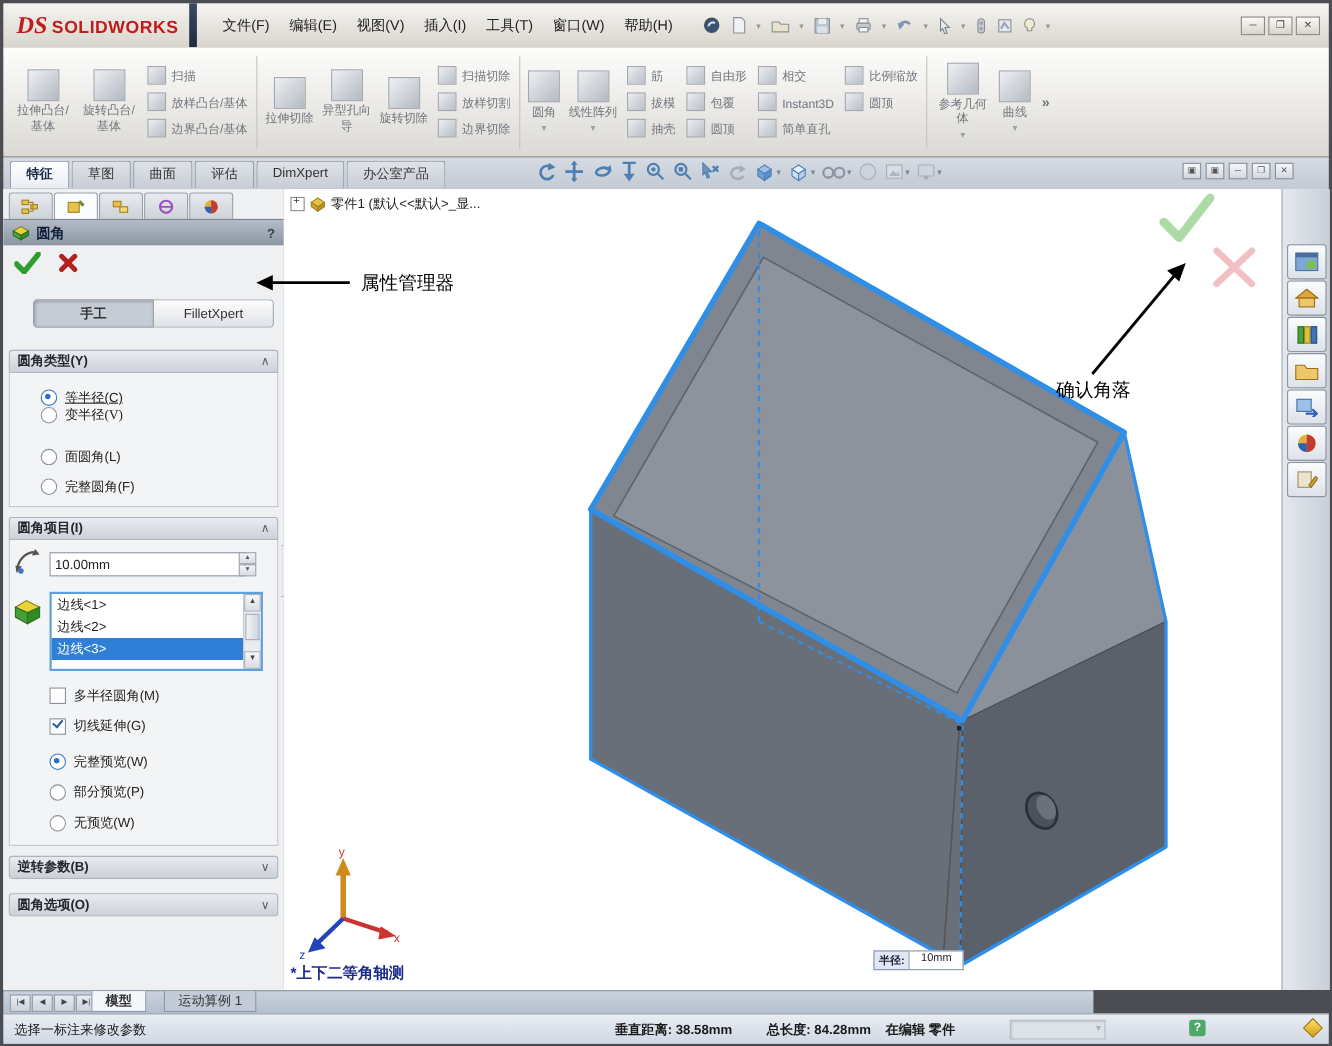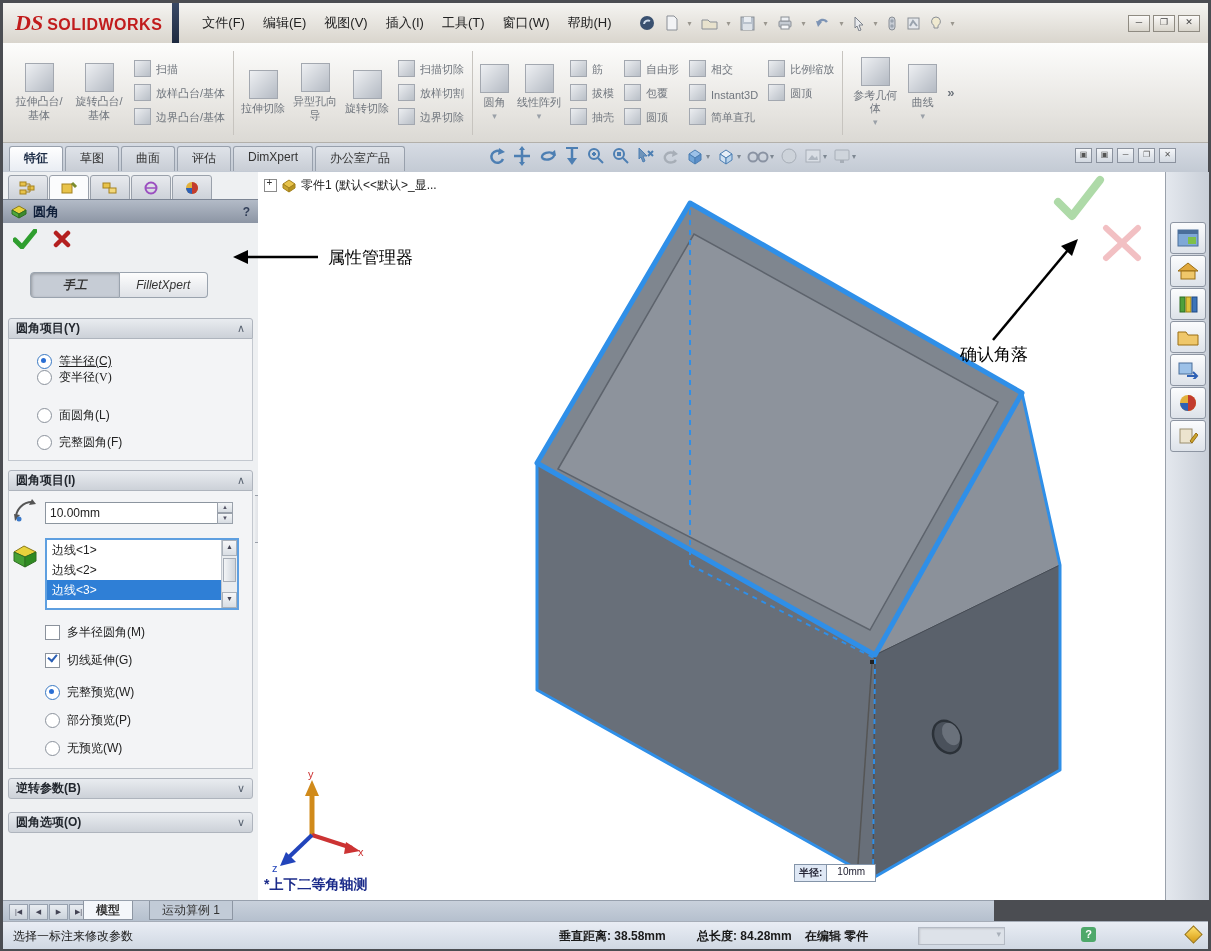--- a/index.html
+++ b/index.html
@@ -52,21 +52,21 @@
   #pm{left:0;top:0;width:255px;height:728px;background:#eef0f2;border-right:1px solid #8f96a0;}
   .mtabs{position:absolute;left:5px;top:3px;display:flex;}
   .mtab{width:38px;height:23px;border:1px solid #9aa1ab;border-radius:3px 3px 0 0;background:linear-gradient(#e8eaee,#cdd2d9);
     display:flex;align-items:center;justify-content:center;margin-right:1px;}
   .mtab.active{background:#fbfcfd;}
   .pm-header{position:absolute;left:0;top:27px;width:255px;height:24px;background:linear-gradient(#b3bbc7,#8c95a4);
     border-top:1px solid #7c8594;display:flex;align-items:center;padding:0 8px;box-sizing:border-box;}
   .pm-title{font-size:13px;font-weight:bold;color:#10203a;margin-left:6px;}
   .pm-help{margin-left:auto;font-size:12px;font-weight:bold;color:#33405a;}
   .pm-actions{position:absolute;left:10px;top:57px;display:flex;gap:16px;align-items:center;}
-  .seg{position:absolute;left:27px;top:100px;width:178px;height:26px;display:flex;font-style:italic;}
+  .seg{position:absolute;left:27px;top:100px;width:219px;height:26px;display:flex;}
   .segbtn{flex:1;display:flex;align-items:center;justify-content:center;font-size:12px;color:#333;
     border:1px solid #9aa3ae;background:linear-gradient(#fdfdfd,#dfe2e7);}
   .segbtn.first{border-radius:4px 0 0 4px;}
   .segbtn.last{border-radius:0 4px 4px 0;border-left:none;}
   .segbtn.pressed{background:#c6ccd5;box-shadow:inset 1px 1px 3px rgba(0,0,0,.25);font-weight:bold;}
   .grp-h{position:absolute;left:5px;width:245px;height:21px;background:linear-gradient(#e9ecf0,#ccd1d8);
     border:1px solid #aeb4bd;border-radius:3px 3px 0 0;display:flex;align-items:center;padding:0 7px;box-sizing:border-box;
     font-size:12px;font-weight:bold;color:#22272e;}
   .grp-h .chev{margin-left:auto;color:#5a6472;font-size:11px;font-weight:normal;}
   .grp-b{position:absolute;left:5px;width:245px;background:#f3f4f6;border:1px solid #c3c8cf;border-top:none;box-sizing:border-box;}
@@ -517,21 +517,21 @@
               <path d="M3,3 l12,12 M15,3 l-12,12" stroke="#b42020" stroke-width="4.5" stroke-linecap="round"></path>
             </svg></span>
       </div>
 
       <div class="seg">
         <div class="segbtn first pressed">手工</div>
         <div class="segbtn last">FilletXpert</div>
       </div>
 
       <div class="grp-h" style="top:146px;">
-        <span>圆角项目(Y)</span>
+        <span>圆角类型(Y)</span>
         <span class="chev">∧</span>
       </div>
       <div class="grp-b" style="top:167px;height:122px;">
         <div class="optrow" style="left:28px;top:14px;text-decoration:underline;">
             <span class="radio sel"></span>
             <span>等半径(C)</span>
           </div>
         <div class="optrow" style="left:28px;top:30px;font-family:Liberation Serif, serif;">
             <span class="radio"></span>
             <span>变半径(V)</span>

